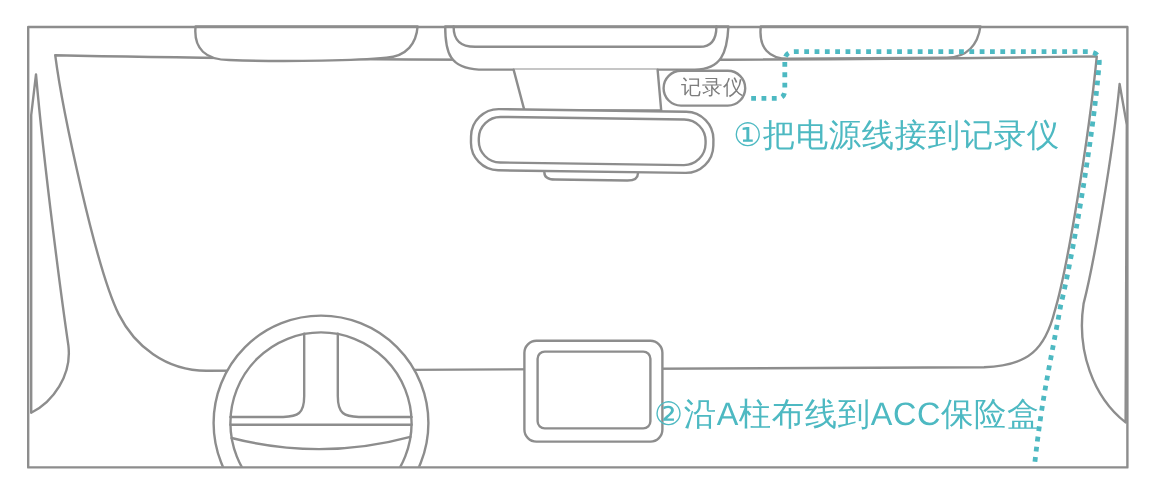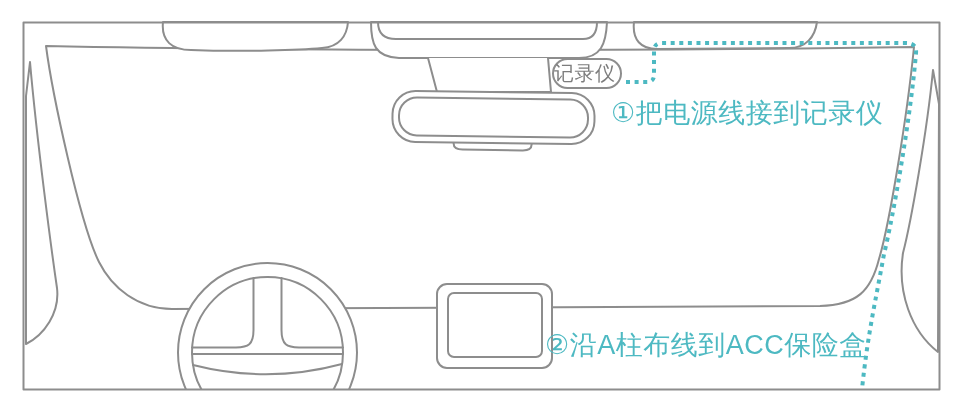--- a/index.html
+++ b/index.html
@@ -12,21 +12,21 @@
     position:relative;width:966px;height:419px;background:#fff;overflow:hidden;
     font-family:"Liberation Sans","DejaVu Sans",sans-serif;
   }
   .stage svg{position:absolute;left:0;top:0;}
   .art{stroke:var(--line,#8d8d8d);stroke-width:2;fill:none;stroke-linecap:round;stroke-linejoin:round;}
   .art .wf{fill:#fff;}
   .route{stroke:var(--accent,#4db9c2);stroke-width:4;fill:none;stroke-dasharray:4 4.6;stroke-linecap:butt;}
   .pill{
     position:absolute;left:552px;top:58px;width:70px;height:31px;box-sizing:border-box;
     border:2px solid var(--line,#8d8d8d);border-radius:16px;background:#fff;
-    font-size:20px;line-height:26px;text-align:left;color:var(--label,#7d7d7d);
+    font-size:17px;line-height:26px;text-align:right;color:var(--label,#7d7d7d);
     letter-spacing:0.5px;
   }
   .step{
     position:absolute;font-size:27px;line-height:1.05;color:var(--accent,#4db9c2);
     white-space:nowrap;letter-spacing:0.5px;
   }
   .step1{left:611px;top:99px;}
   .step2{left:545px;top:331px;}
 </style>
 </head>

